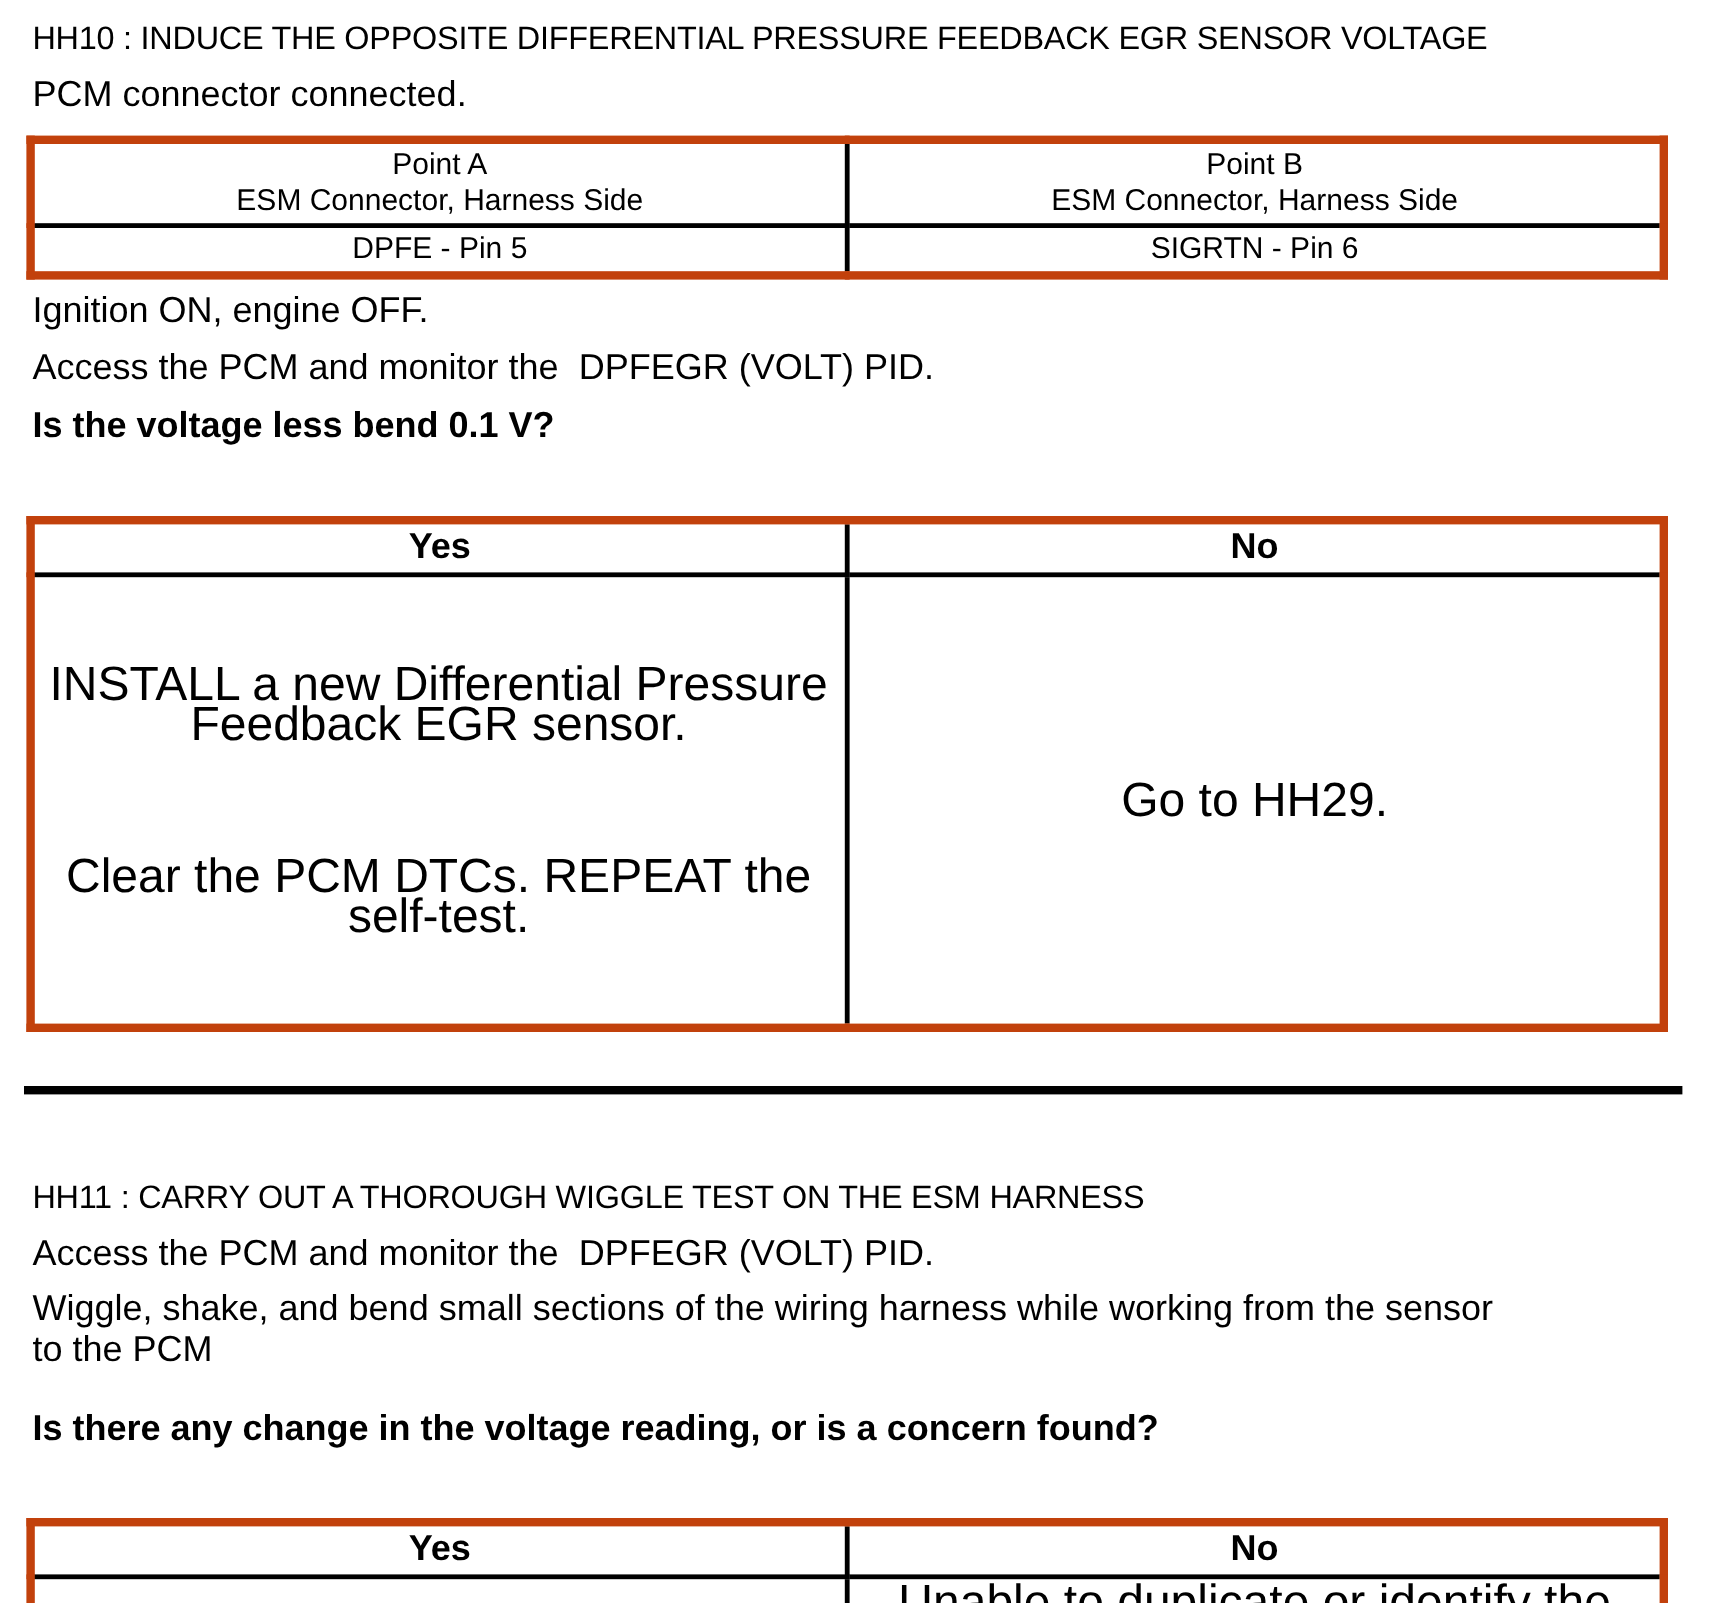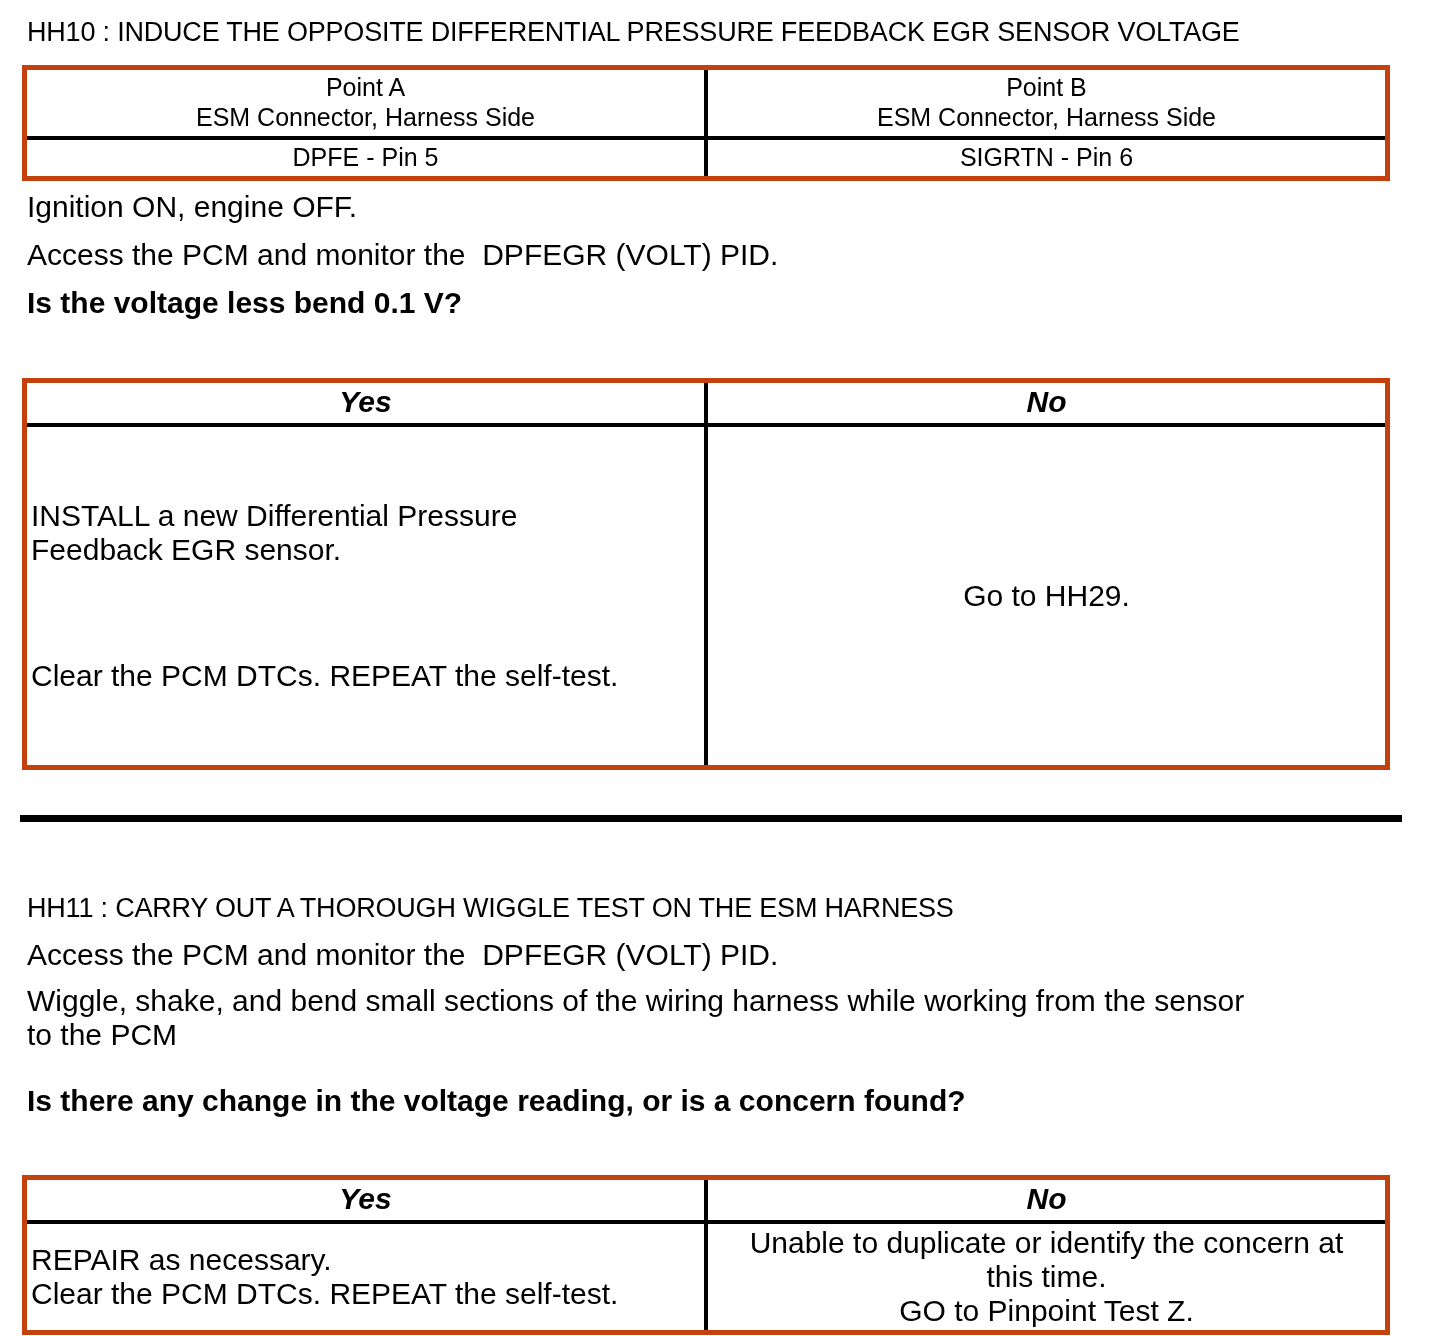--- a/index.html
+++ b/index.html
@@ -26,37 +26,37 @@
   }
   .question { font-weight: bold; }
 
   table {
     border-collapse: collapse;
     table-layout: fixed;
     width: 1368px;
     margin-left: -5px;
   }
   td, th { border: 4px solid #000; }
-  table { border: 5px solid #c2410c; }
+  table { border: 7px solid #c2410c; }
 
   .points-table { font-size: 25px; line-height: 30px; text-align: center; }
   .points-table td { padding: 2px 6px 4px; }
 
   .decision-table th {
     font-size: 30px;
     line-height: 34px;
     font-weight: bold;
     text-align: center;
     padding: 2px 0 4px;
-    font-style: italic;
   }
   .decision-table td {
-    font-size: 30px;
+    font-size: 40px;
     line-height: 34px;
     white-space: pre-wrap;
+    text-align: center;
   }
   .yes-cell { text-align: left; padding: 4px 6px 4px 4px; }
   .no-cell  { text-align: center; vertical-align: middle; padding: 2px 4px; }
   .cell-top { vertical-align: top; }
   .cell-mid { vertical-align: middle; }
   .para-gap { margin-top: 24px; }
 
   .rule {
     background: #000000;
     height: 7px;
@@ -64,20 +64,21 @@
     margin-left: -7px;
   }
 </style>
 </head>
 <body>
 
 <div class="page">
 
   <div class="sec-title" style="margin-top:16px">HH10 : INDUCE THE OPPOSITE DIFFERENTIAL PRESSURE FEEDBACK EGR SENSOR VOLTAGE</div>
 
+  <p class="body-text" style="margin-top:14px">PCM connector connected.</p>
 
 
   <table class="points-table" style="margin-top:17px">
     <tbody>
       <tr>
         <td style="width:50%">
           <div>Point A</div>
           <div>ESM Connector, Harness Side</div>
         </td>
         <td style="width:50%">

